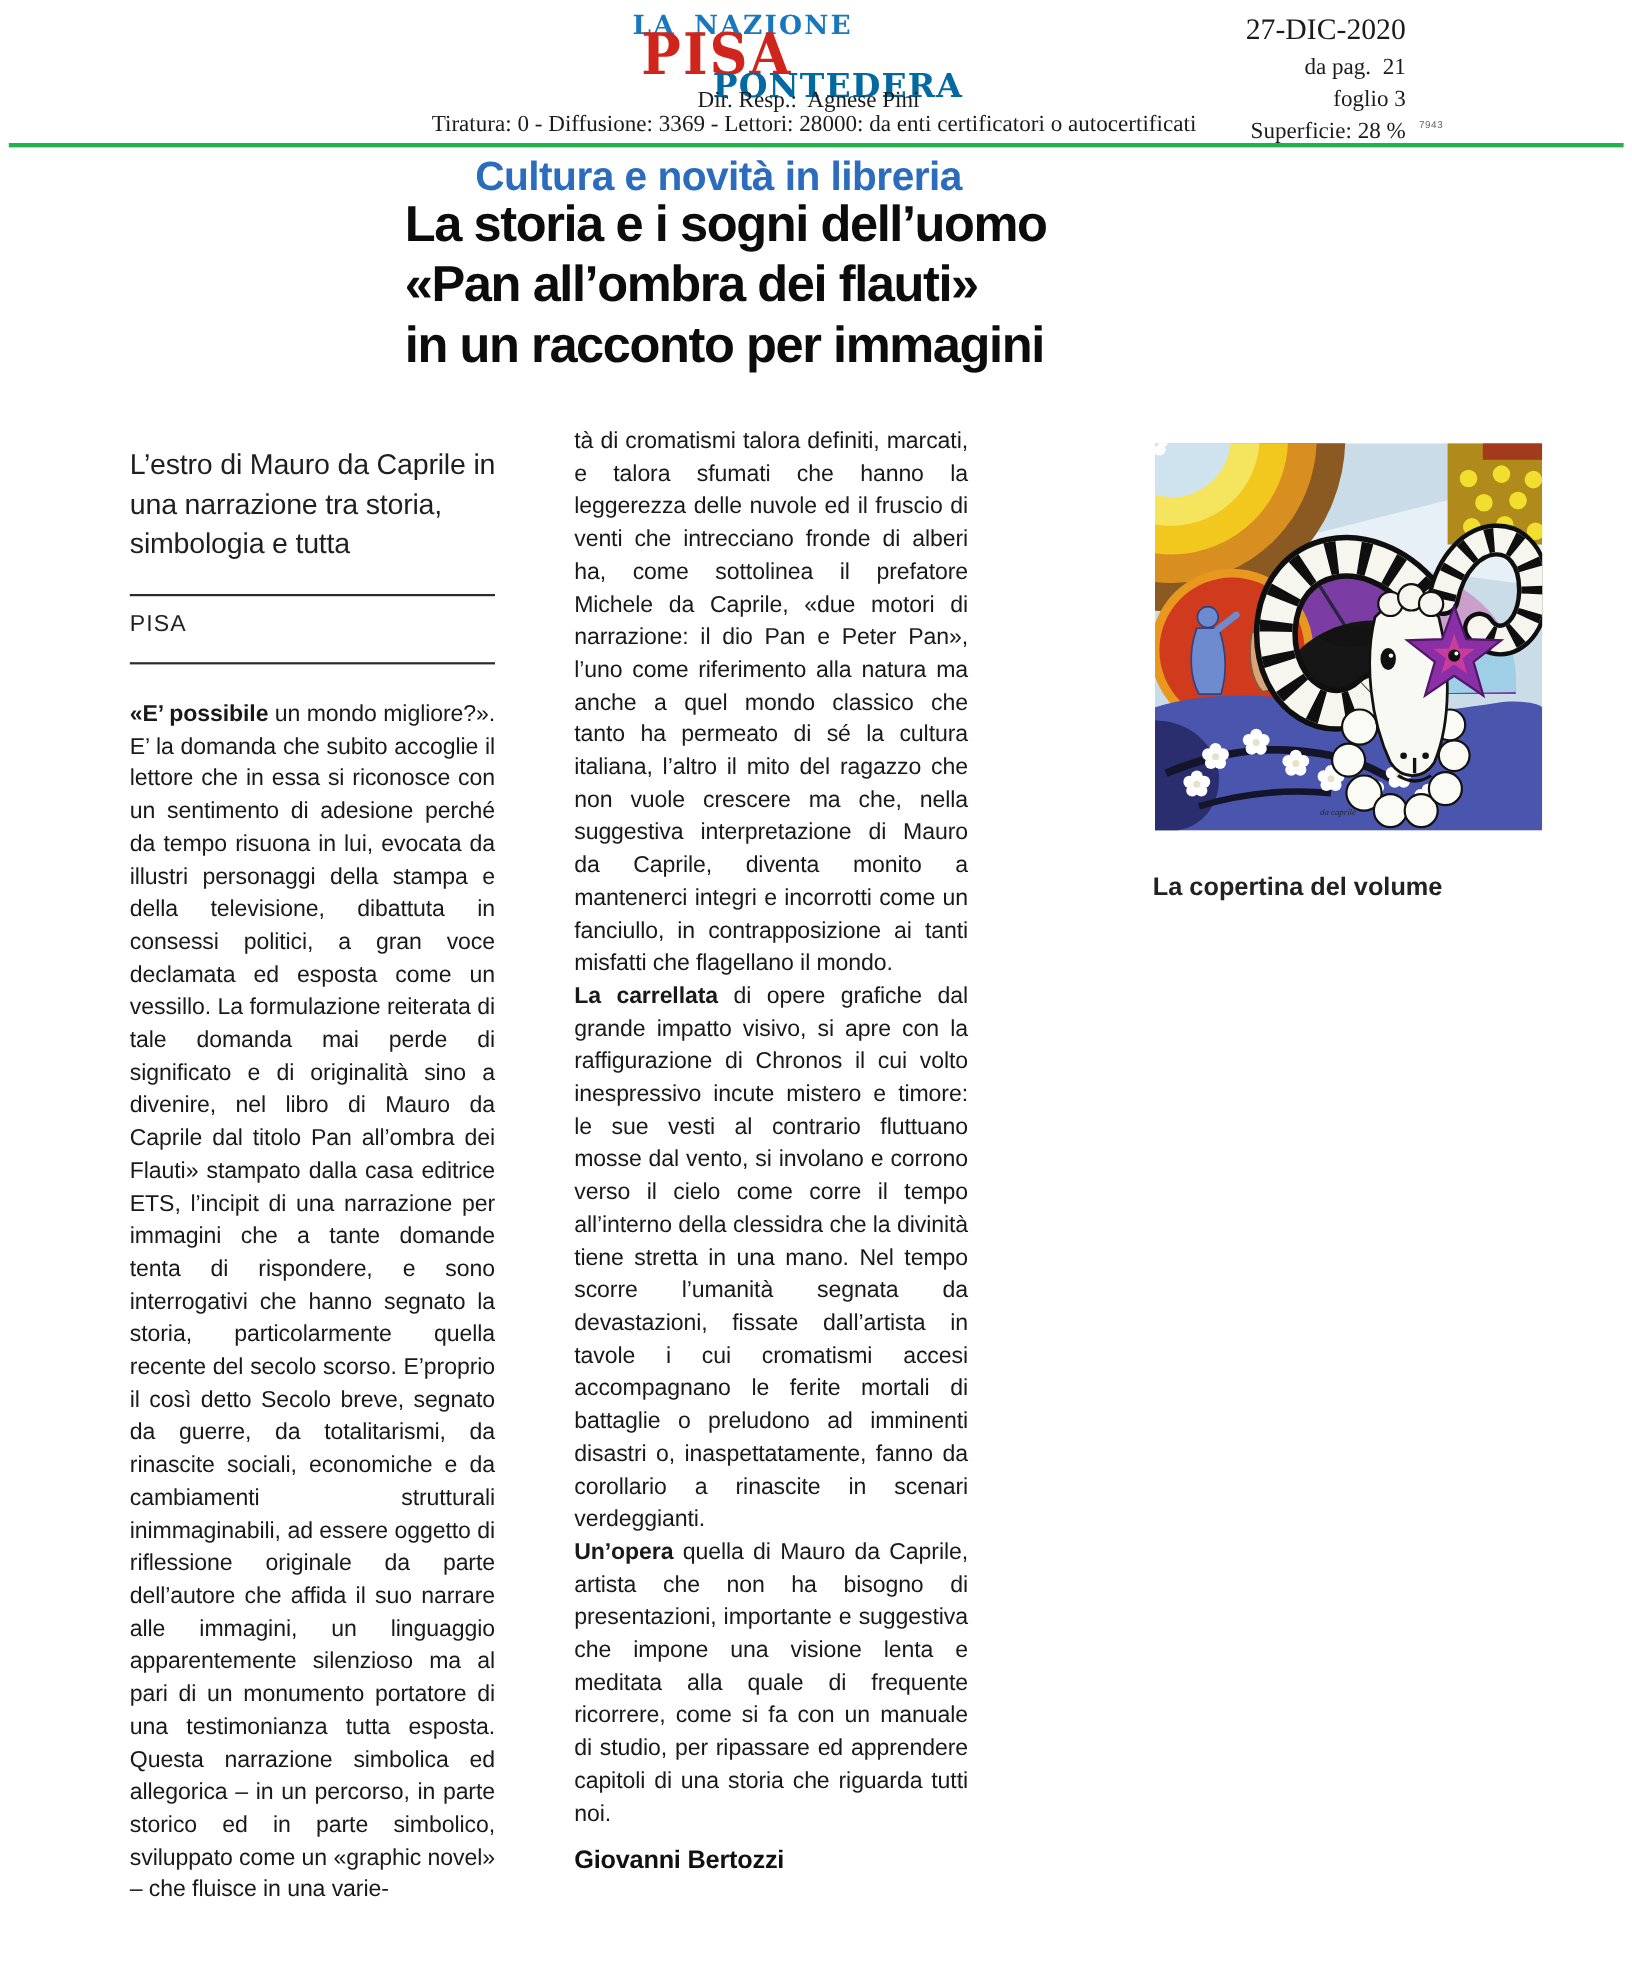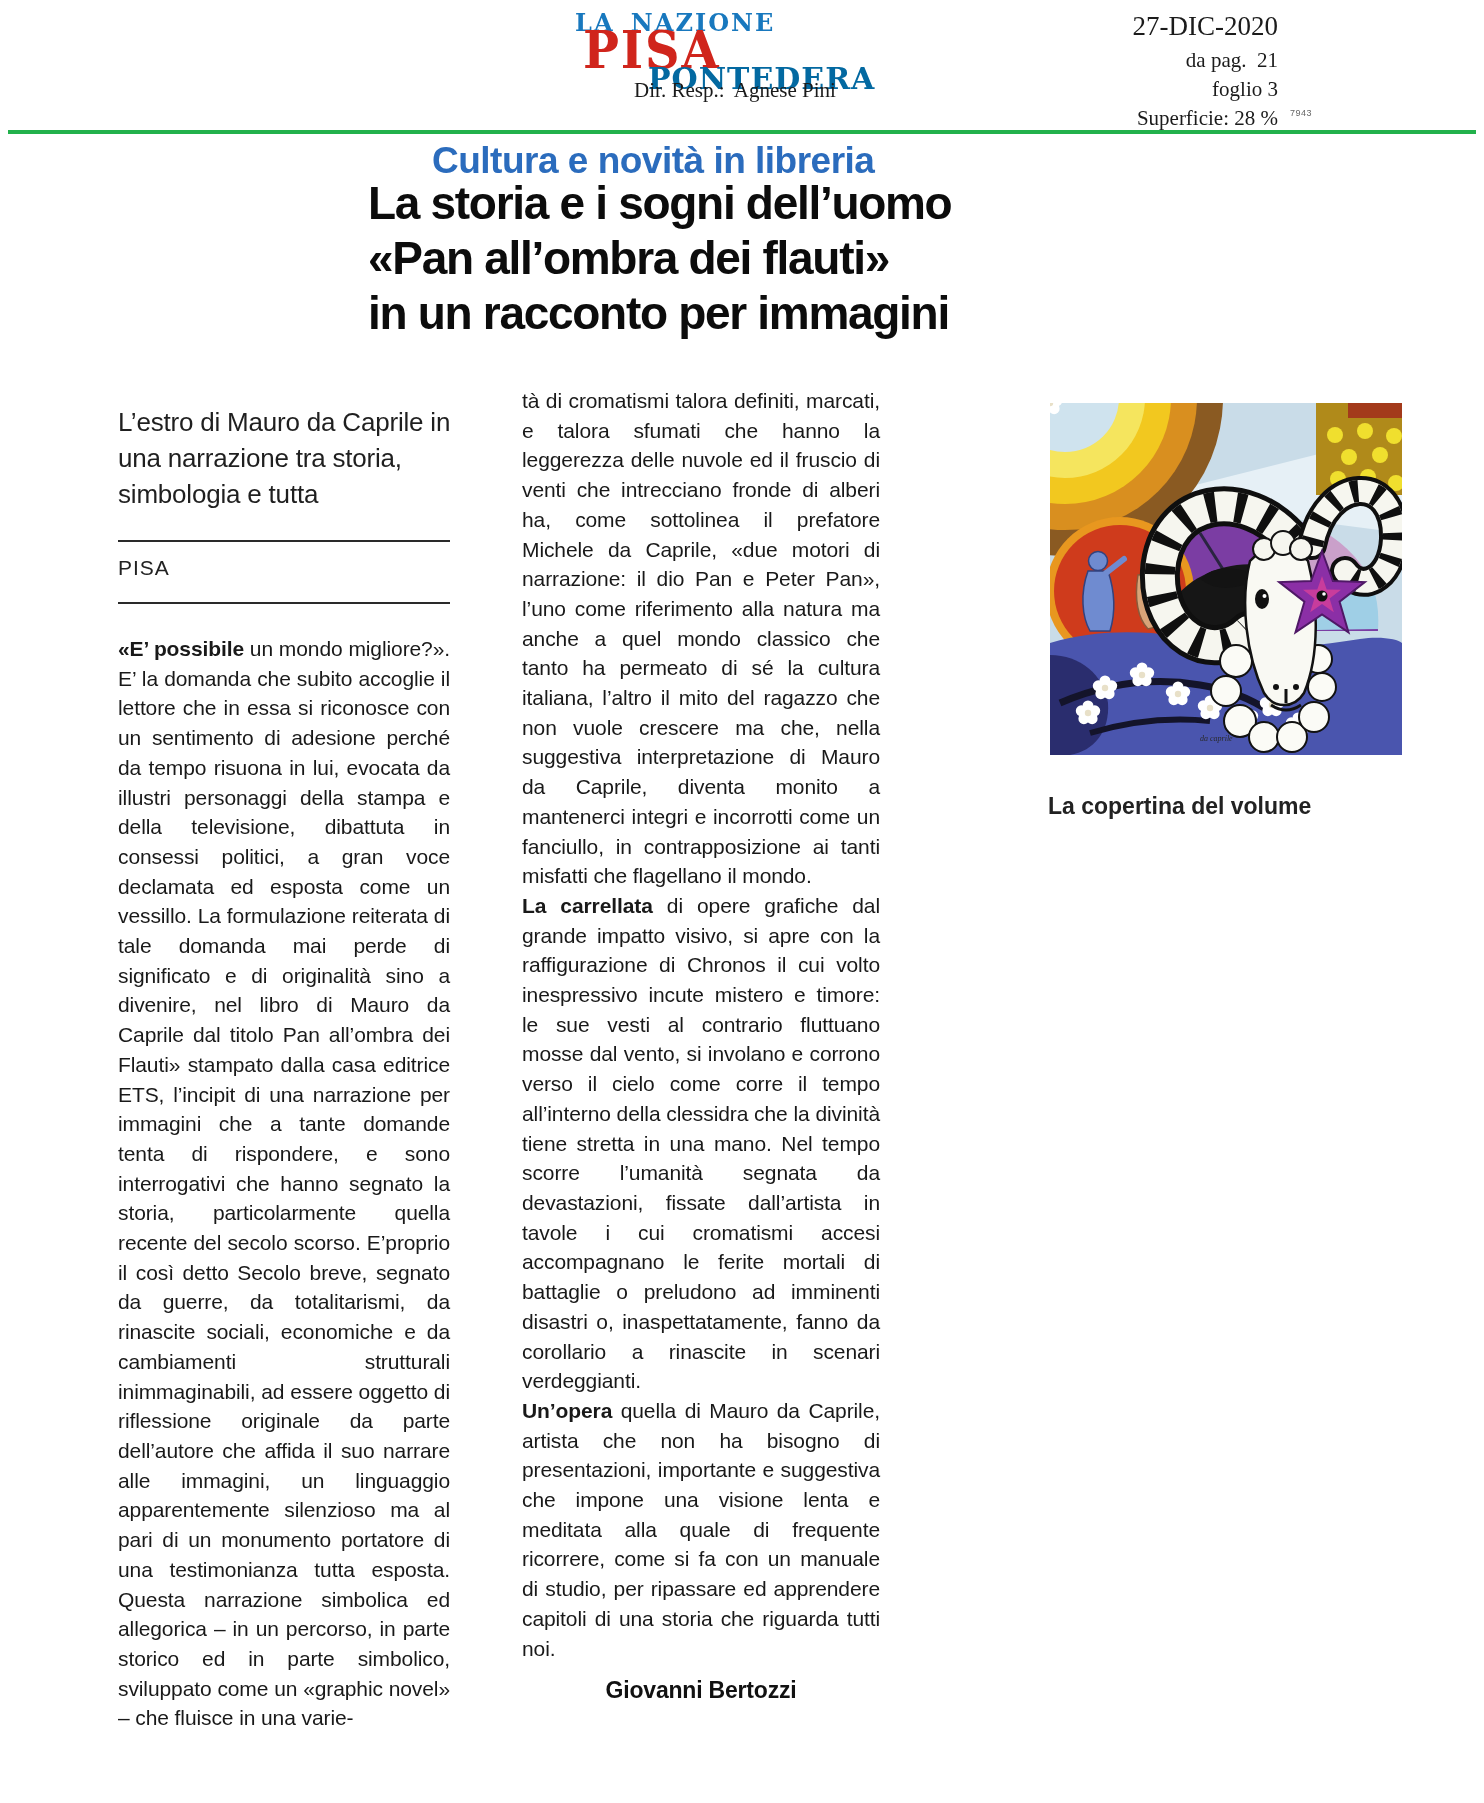--- a/index.html
+++ b/index.html
@@ -27,21 +27,21 @@
 
   
   .standfirst{font-size:26px;line-height:36px;letter-spacing:-.2px;color:#1f1f1f;}
   .rule{border-top:2px solid #2a2a2a;width:332px;}
   .sectlabel{font-size:21px;letter-spacing:1px;color:#222;}
 
   
   .bodycol p{margin:0;text-align:justify;font-size:21px;line-height:29.7px;letter-spacing:-.1px;
              color:#191919;hyphens:auto;-webkit-hyphens:auto;}
   .bodycol p strong{font-weight:bold;}
-  .byline{text-align:center;font-weight:bold;font-size:23px;margin-top:14px;letter-spacing:-.2px;color:#111;}
+  .byline{text-align:left;font-weight:bold;font-size:23px;margin-top:14px;letter-spacing:-.2px;color:#111;}
 
   
   .cover{width:352px;}
   .coverband{display:flex;justify-content:space-between;align-items:baseline;height:26px;}
   .coverauthor{font-family:"Liberation Serif",serif;font-size:15px;color:#6f6257;}
   .covertitle{font-weight:bold;font-size:16.5px;letter-spacing:-.2px;color:#101010;margin-top:33px;}
   .caption{font-weight:bold;font-size:23px;color:#222;}
 </style>
 </head>
 <body>
@@ -54,20 +54,21 @@
   <div class="abs serif dirresp pre" style="left:545px;top:78px;">Dir. Resp.:  Agnese Pini</div>
 
   <div class="abs serif issue" style="left:1038px;top:12px;">
     <div class="date">27-DIC-2020</div>
     <div class="pre">da pag.  21</div>
     <div>foglio 3</div>
     <div>Superficie: 28 %</div>
   </div>
   <div class="abs tinycode" style="left:1290px;top:108px;">7943</div>
 
+  <div class="abs serif statline" style="left:340px;top:100px;">Tiratura: 0 - Diffusione: 3369 - Lettori: 28000: da enti certificatori o autocertificati</div>
 
   <div class="abs greenrule" style="background: rgb(34, 177, 76);"></div>
 
   <div class="abs kicker" style="left: 432px; top: 140px; color: rgb(43, 108, 189);">Cultura e novità in libreria</div>
   <div class="abs headline" style="left:368px;top:176px;width:720px;">
     <div>La storia e i sogni dell’uomo</div>
     <div>«Pan all’ombra dei flauti»</div>
     <div>in un racconto per immagini</div>
   </div>
 

